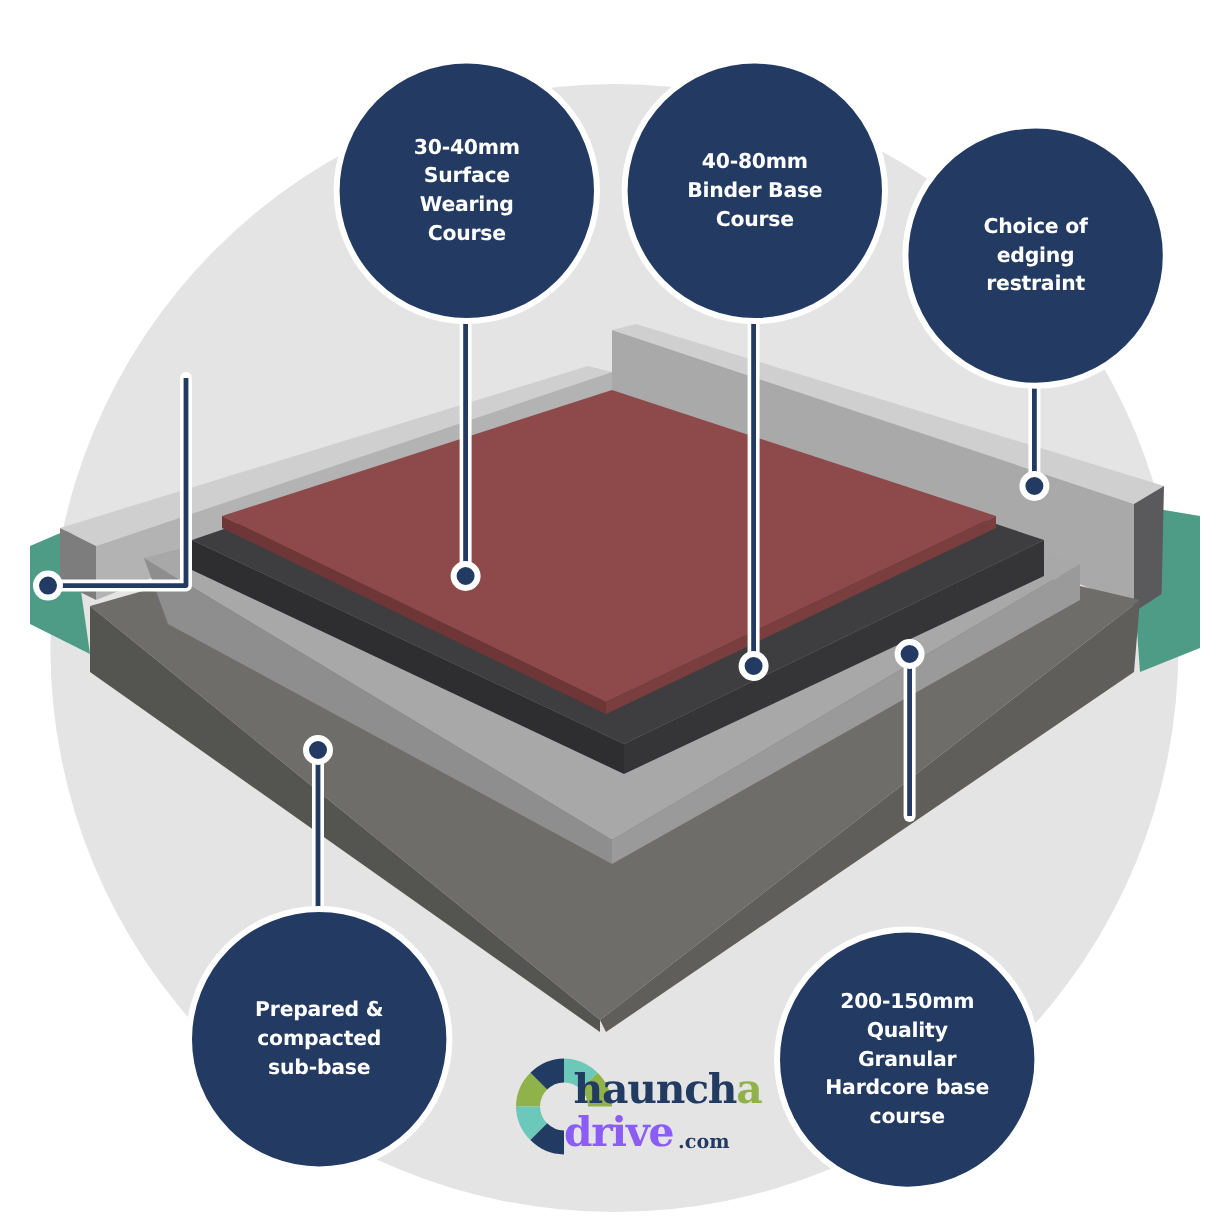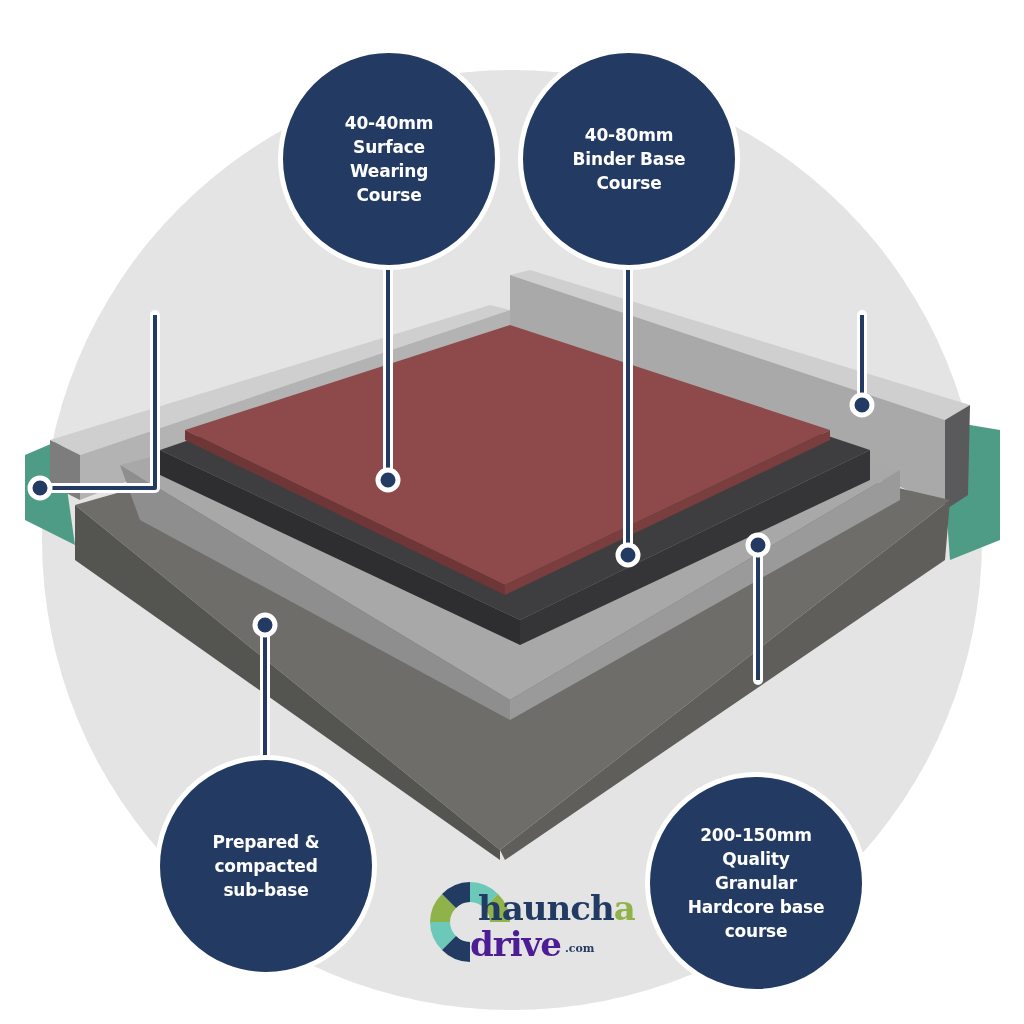--- a/index.html
+++ b/index.html
@@ -10,22 +10,22 @@
     position: absolute; border-radius: 50%;
     background: #233a63; border: 5px solid #ffffff;
     box-sizing: border-box; display: flex; align-items: center; justify-content: center;
     text-align: center; color: #ffffff; font-weight: bold;
     font-family: "DejaVu Sans", sans-serif; font-size: 17px; line-height: 24px;
     letter-spacing: -0.2px;
   }
   .bubble span { display: block; white-space: pre-line; }
   .logo-text1 { position: absolute; left: 478px; top: 888px; font-family: "DejaVu Serif", serif; font-weight: bold; font-size: 34px; color: #223b63; letter-spacing: -1px; }
   .logo-text1 .a { color: #8fb34a; }
-  .logo-text2 { position: absolute; left: 470px; top: 924px; font-family: "DejaVu Serif", serif; font-weight: bold; font-size: 34px; color: #4c1d95; letter-spacing: -1px; }
-  .logo-com { position: absolute; left: 565px; top: 942px; font-family: "DejaVu Serif", serif; font-weight: bold; font-size: 11px; color: #223b63; }
+  .logo-text2 { position: absolute; left: 470px; top: 924px; font-family: "DejaVu Serif", serif; font-weight: bold; font-size: 34px; color: #8b5cf6; letter-spacing: -1px; }
+  .logo-com { position: absolute; left: 565px; top: 942px; font-family: "DejaVu Serif", serif; font-weight: bold; font-size: 16px; color: #223b63; }
 </style>
 </head>
 <body>
 
 <div class="stage">
 
   <svg class="art" width="1024" height="1024" viewBox="0 0 1024 1024">
 
     <circle cx="512" cy="540" r="470" fill="#e4e4e4"></circle>
 
@@ -88,29 +88,34 @@
       <path d="M-40 0 A40 40 0 0 1 -28 -28 L-14 -14 A20 20 0 0 0 -20 0 Z" fill="#8fb34a"></path>
       <path d="M-28 -28 A40 40 0 0 1 0 -40 L0 -20 A20 20 0 0 0 -14 -14 Z" fill="#223b63"></path>
       <path d="M0 -40 A40 40 0 0 1 28 -28 L14 -14 A20 20 0 0 0 0 -20 Z" fill="#6cc8b8"></path>
       <path d="M28 -28 A40 40 0 0 1 40 0 L20 0 A20 20 0 0 0 14 -14 Z" fill="#8fb34a"></path>
       <path d="M-40 0 A40 40 0 0 0 -28 28 L-14 14 A20 20 0 0 1 -20 0 Z" fill="#6cc8b8"></path>
       <path d="M-28 28 A40 40 0 0 0 0 40 L0 20 A20 20 0 0 1 -14 14 Z" fill="#223b63"></path>
     </g>
   </svg>
 
   <div class="bubble" style="left:278px; top:48px; width:222px; height:222px;">
-    <span>40-40mm
+    <span>30-40mm
 Surface
 Wearing
 Course</span>
   </div>
   <div class="bubble" style="left:518px; top:48px; width:222px; height:222px;">
     <span>40-80mm
 Binder Base
 Course</span>
+  </div>
+  <div class="bubble" style="left:752px; top:102px; width:222px; height:222px;">
+    <span>Choice of
+edging
+restraint</span>
   </div>
   <div class="bubble" style="left:155px; top:755px; width:222px; height:222px;">
     <span>Prepared &amp;
 compacted
 sub-base</span>
   </div>
   <div class="bubble" style="left:645px; top:772px; width:222px; height:222px;">
     <span>200-150mm
 Quality
 Granular

